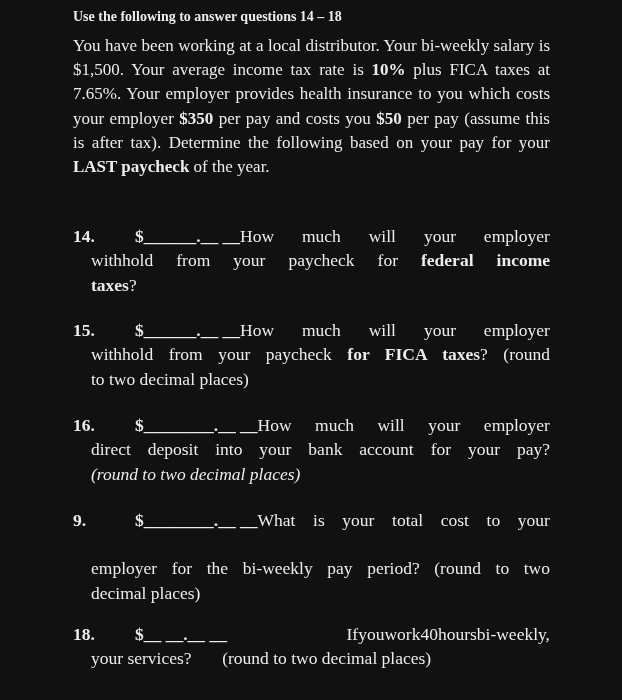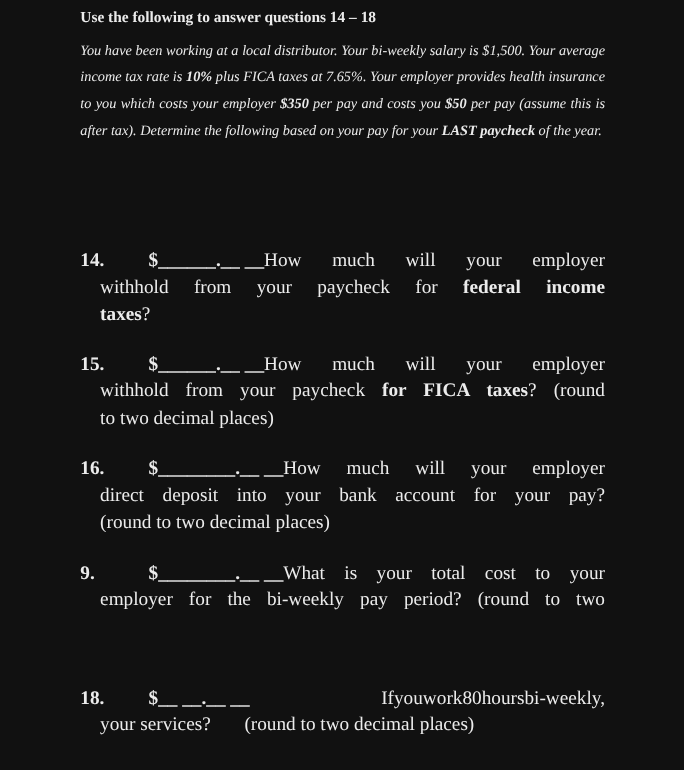--- a/index.html
+++ b/index.html
@@ -28,25 +28,24 @@
       font-size: 14px;
       font-weight: bold;
       line-height: 22px;
       white-space: nowrap;
     }
     .intro {
       position: absolute;
       left: 0;
       top: 34px;
       width: 477px;
-      font-size: 13px;
+      font-size: 17px;
       line-height: 24.2px;
       text-align: justify;
       text-align-last: left;
-      font-style: italic;
     }
     .intro b { font-weight: bold; }
     .question {
       position: absolute;
       left: 0;
       width: 477px;
       font-size: 17.5px;
       line-height: 24.3px;
     }
     .q-first {
@@ -133,48 +132,49 @@
         <span class="words">
           <span>How</span>
           <span>much</span>
           <span>will</span>
           <span>your</span>
           <span>employer</span>
         </span>
       </div>
       <div class="q-rest">
         <span class="justify-line" style="white-space: normal;"><span>direct deposit into your bank account for your pay?</span></span>
-        <span class="plain-line" style="white-space: pre;"><span>(round to two decimal places)</span></span>
+        <span class="plain-line" style="white-space: pre; font-style: italic;"><span>(round to two decimal places)</span></span>
       </div>
     </div>
   <div class="question" style="top:508px;">
       <div class="q-first">
         <span class="left"><span class="q-num">9.</span><span class="blank">$________.__ __</span></span>
         <span class="words">
           <span>What</span>
           <span>is</span>
           <span>your</span>
           <span>total</span>
           <span>cost</span>
           <span>to</span>
           <span>your</span>
         </span>
       </div>
       <div class="q-rest">
-        <span class="justify-line" style="white-space: normal;"><span>employer for the bi-weekly pay period? (round to two</span></span>
+        <span class="justify-line" style="white-space: normal; margin-top: 24px;"><span>employer for the bi-weekly pay period? (round to two</span></span>
+        <span class="plain-line" style="white-space: pre;"><span>decimal places)</span></span>
       </div>
     </div>
   <div class="question" style="top:622px;">
       <div class="q-first">
         <span class="left"><span class="q-num">18.</span><span class="blank">$__ __.__ __ </span></span>
         <span class="words" style="margin-left: 14px; justify-content: flex-end;">
           <span>If</span>
           <span>you</span>
           <span>work</span>
-          <span>80</span>
+          <span>40</span>
           <span>hours</span>
           <span>bi-weekly,</span>
         </span>
       </div>
       <div class="q-rest">
         <span class="plain-line" style="white-space: pre;"><span>your services?       (round to two decimal places)</span></span>
       </div>
     </div>
 </div>
 

